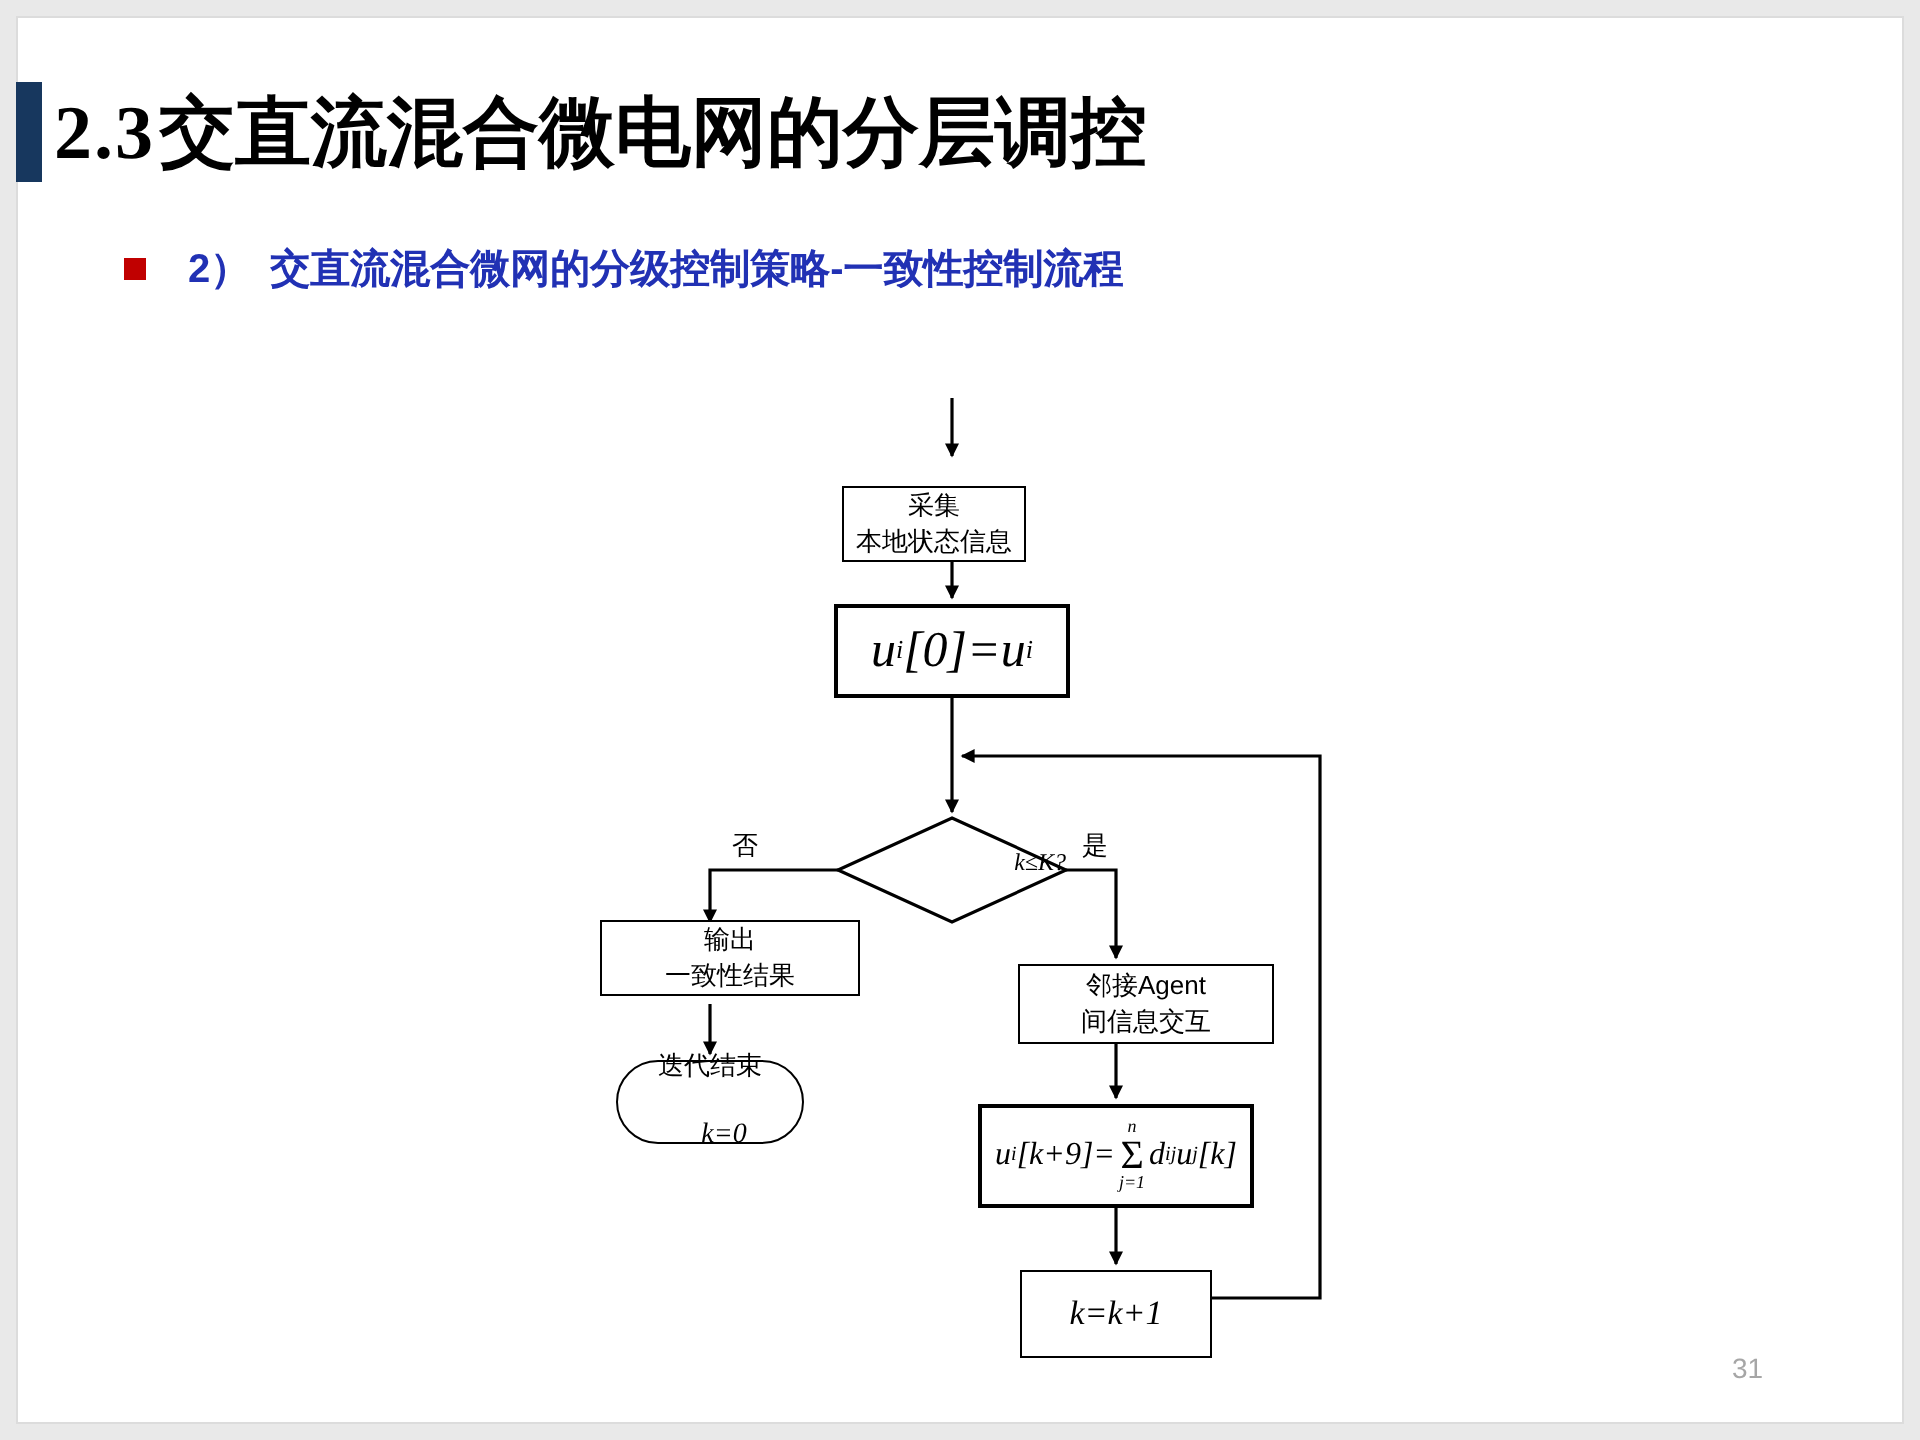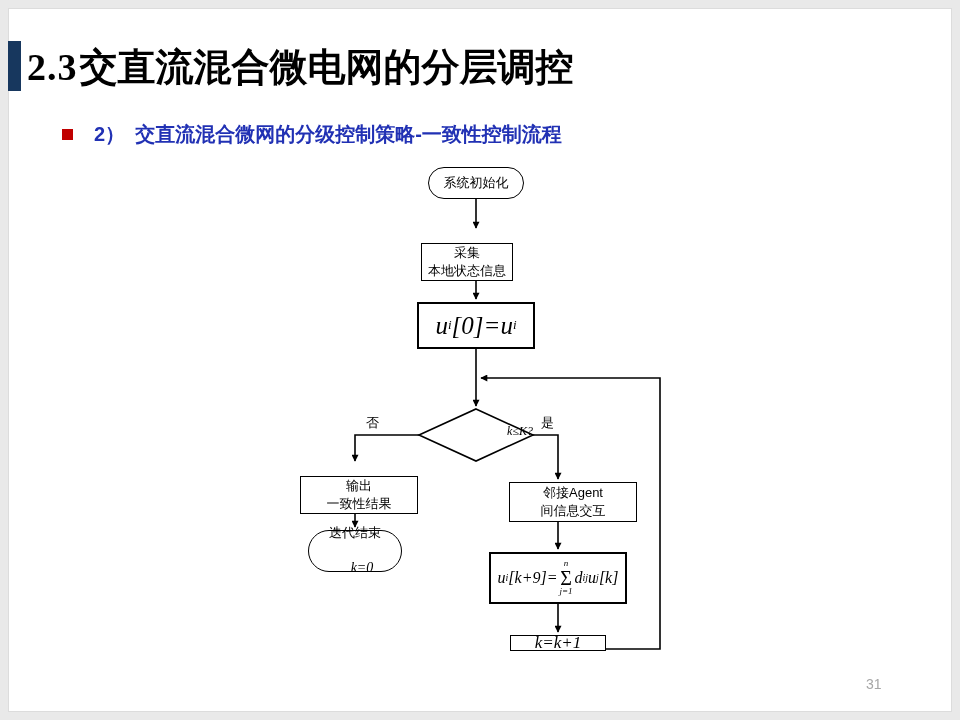--- a/index.html
+++ b/index.html
@@ -69,44 +69,41 @@
     <line x1="476" y1="349" x2="476" y2="406" marker-end="url(#arrow)"></line>
     <polyline points="419,435 355,435 355,461" marker-end="url(#arrow)"></polyline>
     <polyline points="533,435 558,435 558,479" marker-end="url(#arrow)"></polyline>
     <line x1="355" y1="502" x2="355" y2="527" marker-end="url(#arrow)"></line>
     <line x1="558" y1="522" x2="558" y2="549" marker-end="url(#arrow)"></line>
     <line x1="558" y1="604" x2="558" y2="632" marker-end="url(#arrow)"></line>
     <polyline points="606,649 660,649 660,378 481,378" marker-end="url(#arrow)"></polyline>
     <polygon points="476,409 533,435 476,461 419,435" fill="#ffffff" stroke="#000" stroke-width="1.6"></polygon>
   </svg>
 
-  <div class="box stadium" style="left:428px; top:167px; width:96px; height:32px;">
-    <span>系统初始化</span>
-  </div>
 
   <div class="box" style="left:421px; top:243px; width:92px; height:38px;">
     <span>采集</span>
     <span>本地状态信息</span>
   </div>
 
   <div class="box thick f1" style="left:417px; top:302px; width:118px; height:47px;">
     <span class="math">
         <span class="it">u</span>
         <sub class="it">i</sub>
         <span class="it">[0]=</span>
         <span class="it">u</span>
         <sub class="it">i</sub>
       </span>
   </div>
 
   <div class="decision-label">k≤K?</div>
   <div class="branch-label" style="left:366px; top:414px;">否</div>
   <div class="branch-label" style="left:541px; top:414px;">是</div>
 
-  <div class="box" style="left:300px; top:476px; width:118px; height:38px;">
+  <div class="box" style="left:300px; top:460px; width:130px; height:38px;">
     <span>输出</span>
     <span>一致性结果</span>
   </div>
 
   <div class="box stadium" style="left:308px; top:530px; width:94px; height:42px; border-radius:21px;gap:16px;">
     <span>迭代结束</span>
     <span class="math-small">k=0</span>
   </div>
 
   <div class="box" style="left:509px; top:482px; width:128px; height:40px;">
@@ -125,18 +122,18 @@
           <span class="lim">j=1</span>
         </span>
         <span class="it">d</span>
         <sub class="it">ij</sub>
         <span class="it">u</span>
         <sub class="it">j</sub>
         <span class="it">[k]</span>
       </span>
   </div>
 
-  <div class="box" style="left:510px; top:635px; width:96px; height:16px;">
+  <div class="box" style="left:510px; top:635px; width:96px; height:44px;">
     <span class="increment">k=k+1</span>
   </div>
 
   <div class="page-num">31</div>
 </div>
 
 </body></html>

